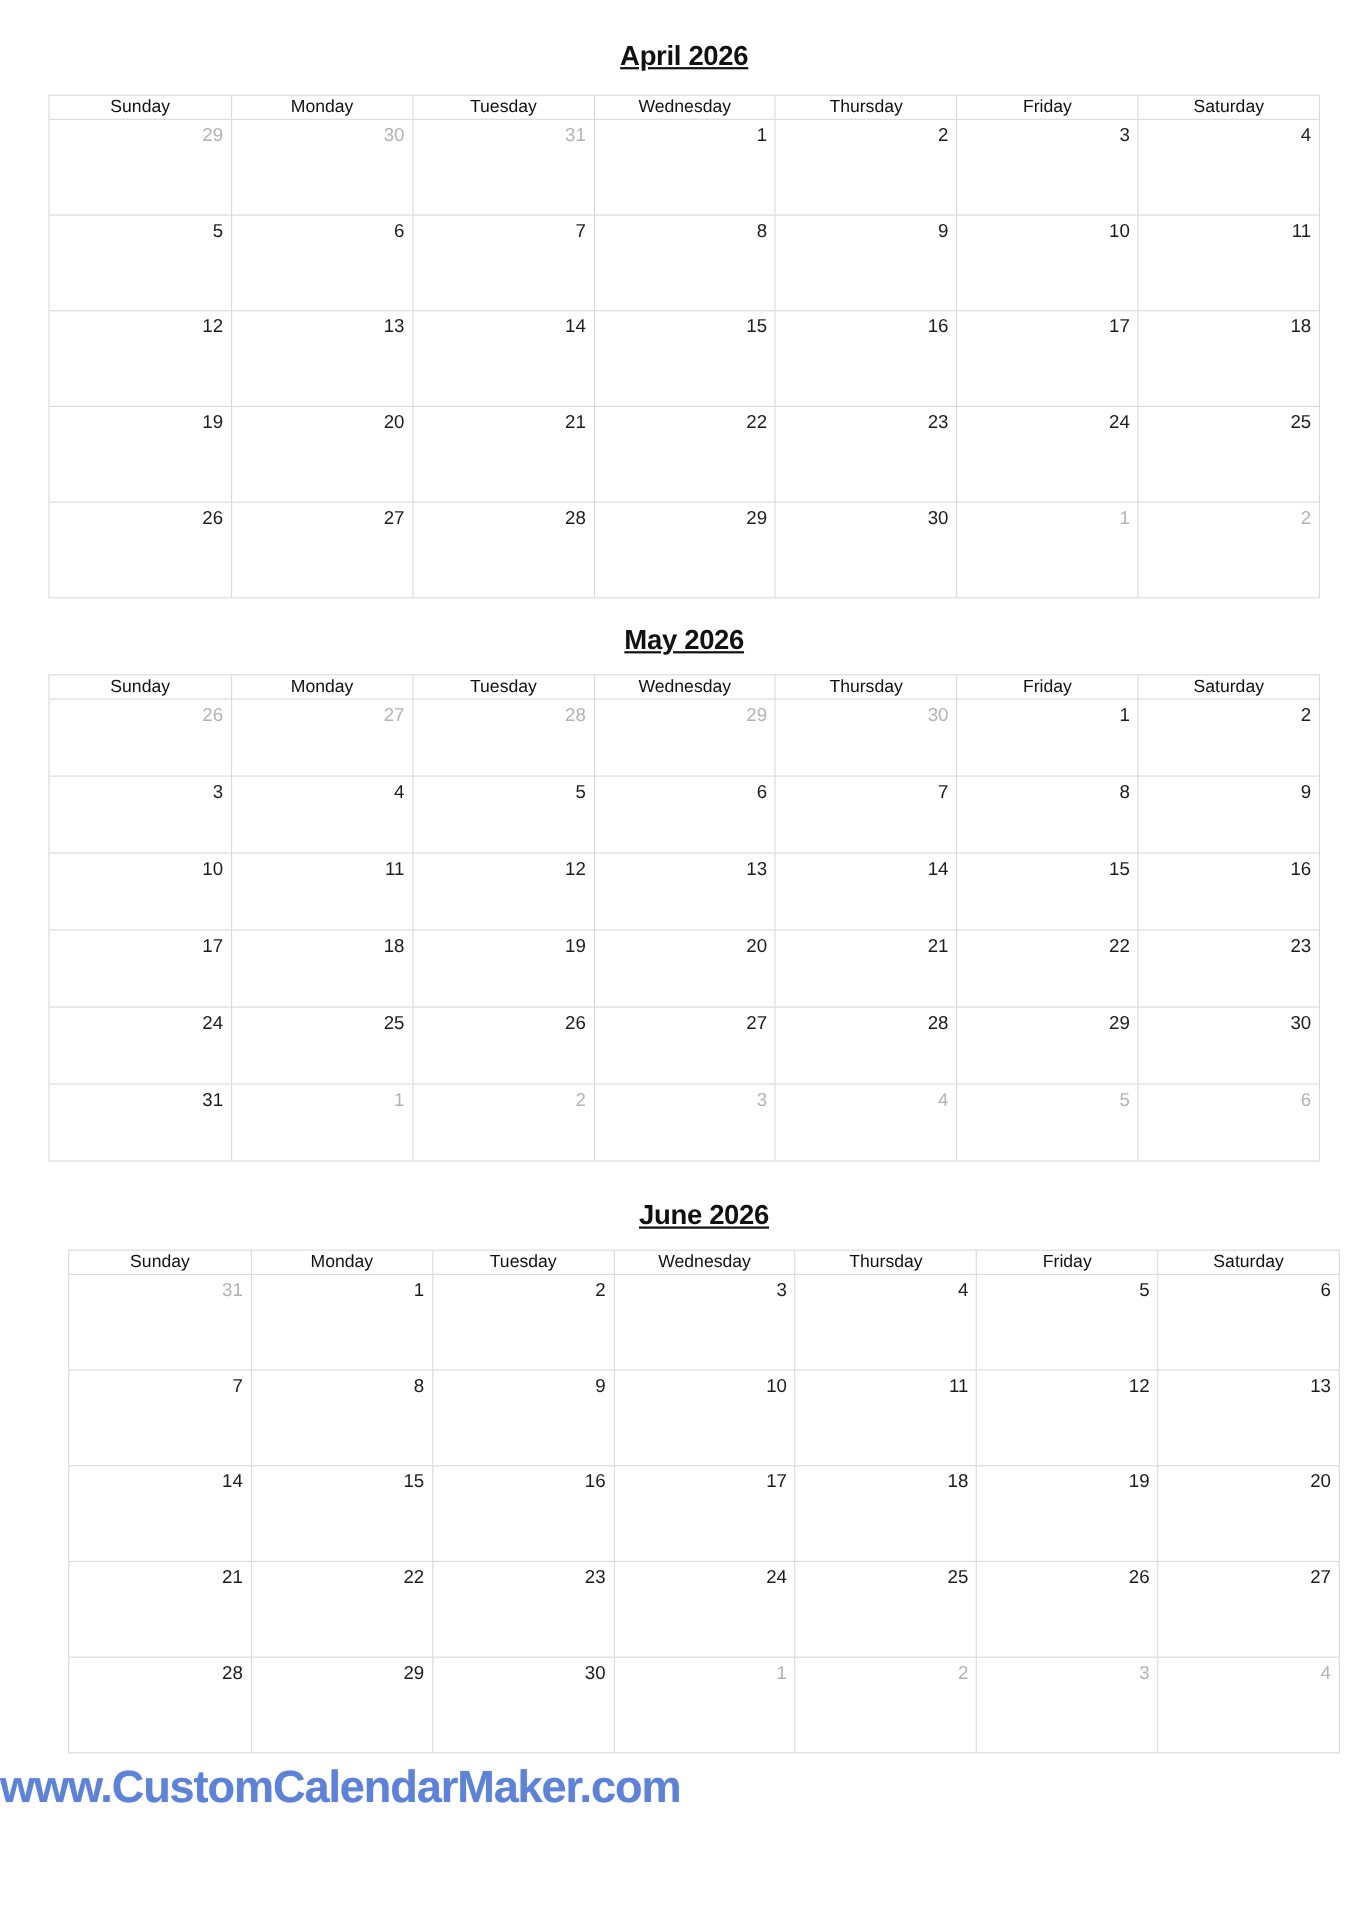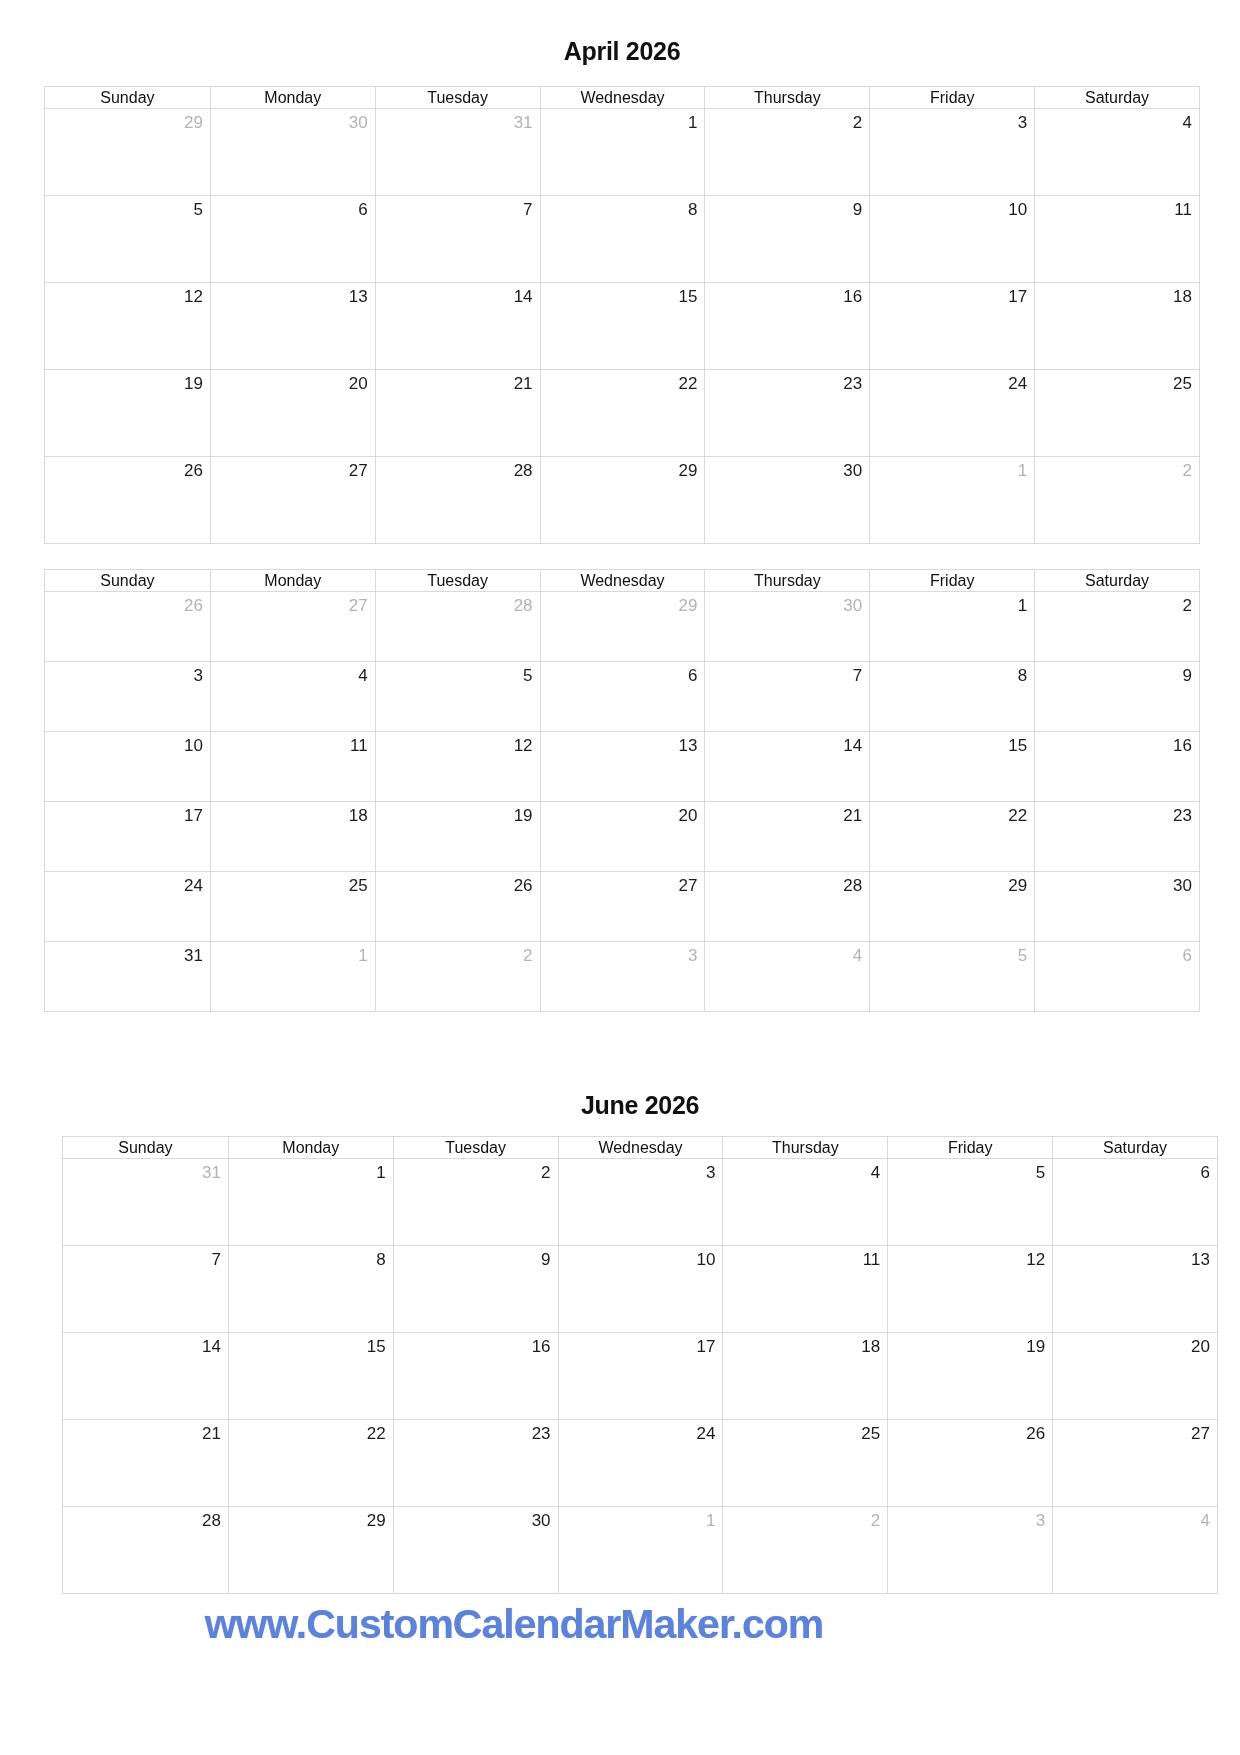--- a/index.html
+++ b/index.html
@@ -28,20 +28,21 @@
   .month-2 { top: 1083px; padding-left: 18px; }
 
   .month-title {
     margin: 0;
     text-align: center;
     font-size: 25px;
     font-weight: 700;
     letter-spacing: -0.3px;
     line-height: 44px;
     color: var(--title, #111);
+    text-decoration: underline;
   }
   .month-0 .grid { margin-top: 13px; }
   .month-1 .grid { margin-top: 9px; }
   .month-2 .grid { margin-top: 9px; }
 
   .grid {
     display: grid;
     grid-template-columns: repeat(7, 1fr);
     border: 1px solid var(--border, #d9d9d9);
     background: #ffffff;
@@ -68,21 +69,20 @@
   }
   .grid.six .cell { height: 70px; }
   .wd:nth-child(7n+1), .cell:nth-child(7n+1) { border-left: none; }
   .cell.muted { color: var(--muted, #b3b3b3); }
 
   .watermark {
     position: absolute;
     top: 1601px;
     left: 0;
     width: 1028px;
-    text-align: center;
     font-size: 41px;
     font-weight: 700;
     letter-spacing: -1px;
     color: var(--wm, #5d82d6);
     text-shadow: 0 0 1px rgba(93, 130, 214, 0.55);
   }
 </style>
 </head>
 <body style="background: rgb(255, 255, 255);">
 
@@ -129,20 +129,21 @@
           <div class="cell">26</div>
           <div class="cell">27</div>
           <div class="cell">28</div>
           <div class="cell">29</div>
           <div class="cell">30</div>
           <div class="cell muted">1</div>
           <div class="cell muted">2</div>
         </div>
       </section>
       <section class="month month-1">
+        <h2 class="month-title">May 2026</h2>
         <div class="grid six">
           <div class="wd">Sunday</div>
           <div class="wd">Monday</div>
           <div class="wd">Tuesday</div>
           <div class="wd">Wednesday</div>
           <div class="wd">Thursday</div>
           <div class="wd">Friday</div>
           <div class="wd">Saturday</div>
           <div class="cell muted">26</div>
           <div class="cell muted">27</div>

